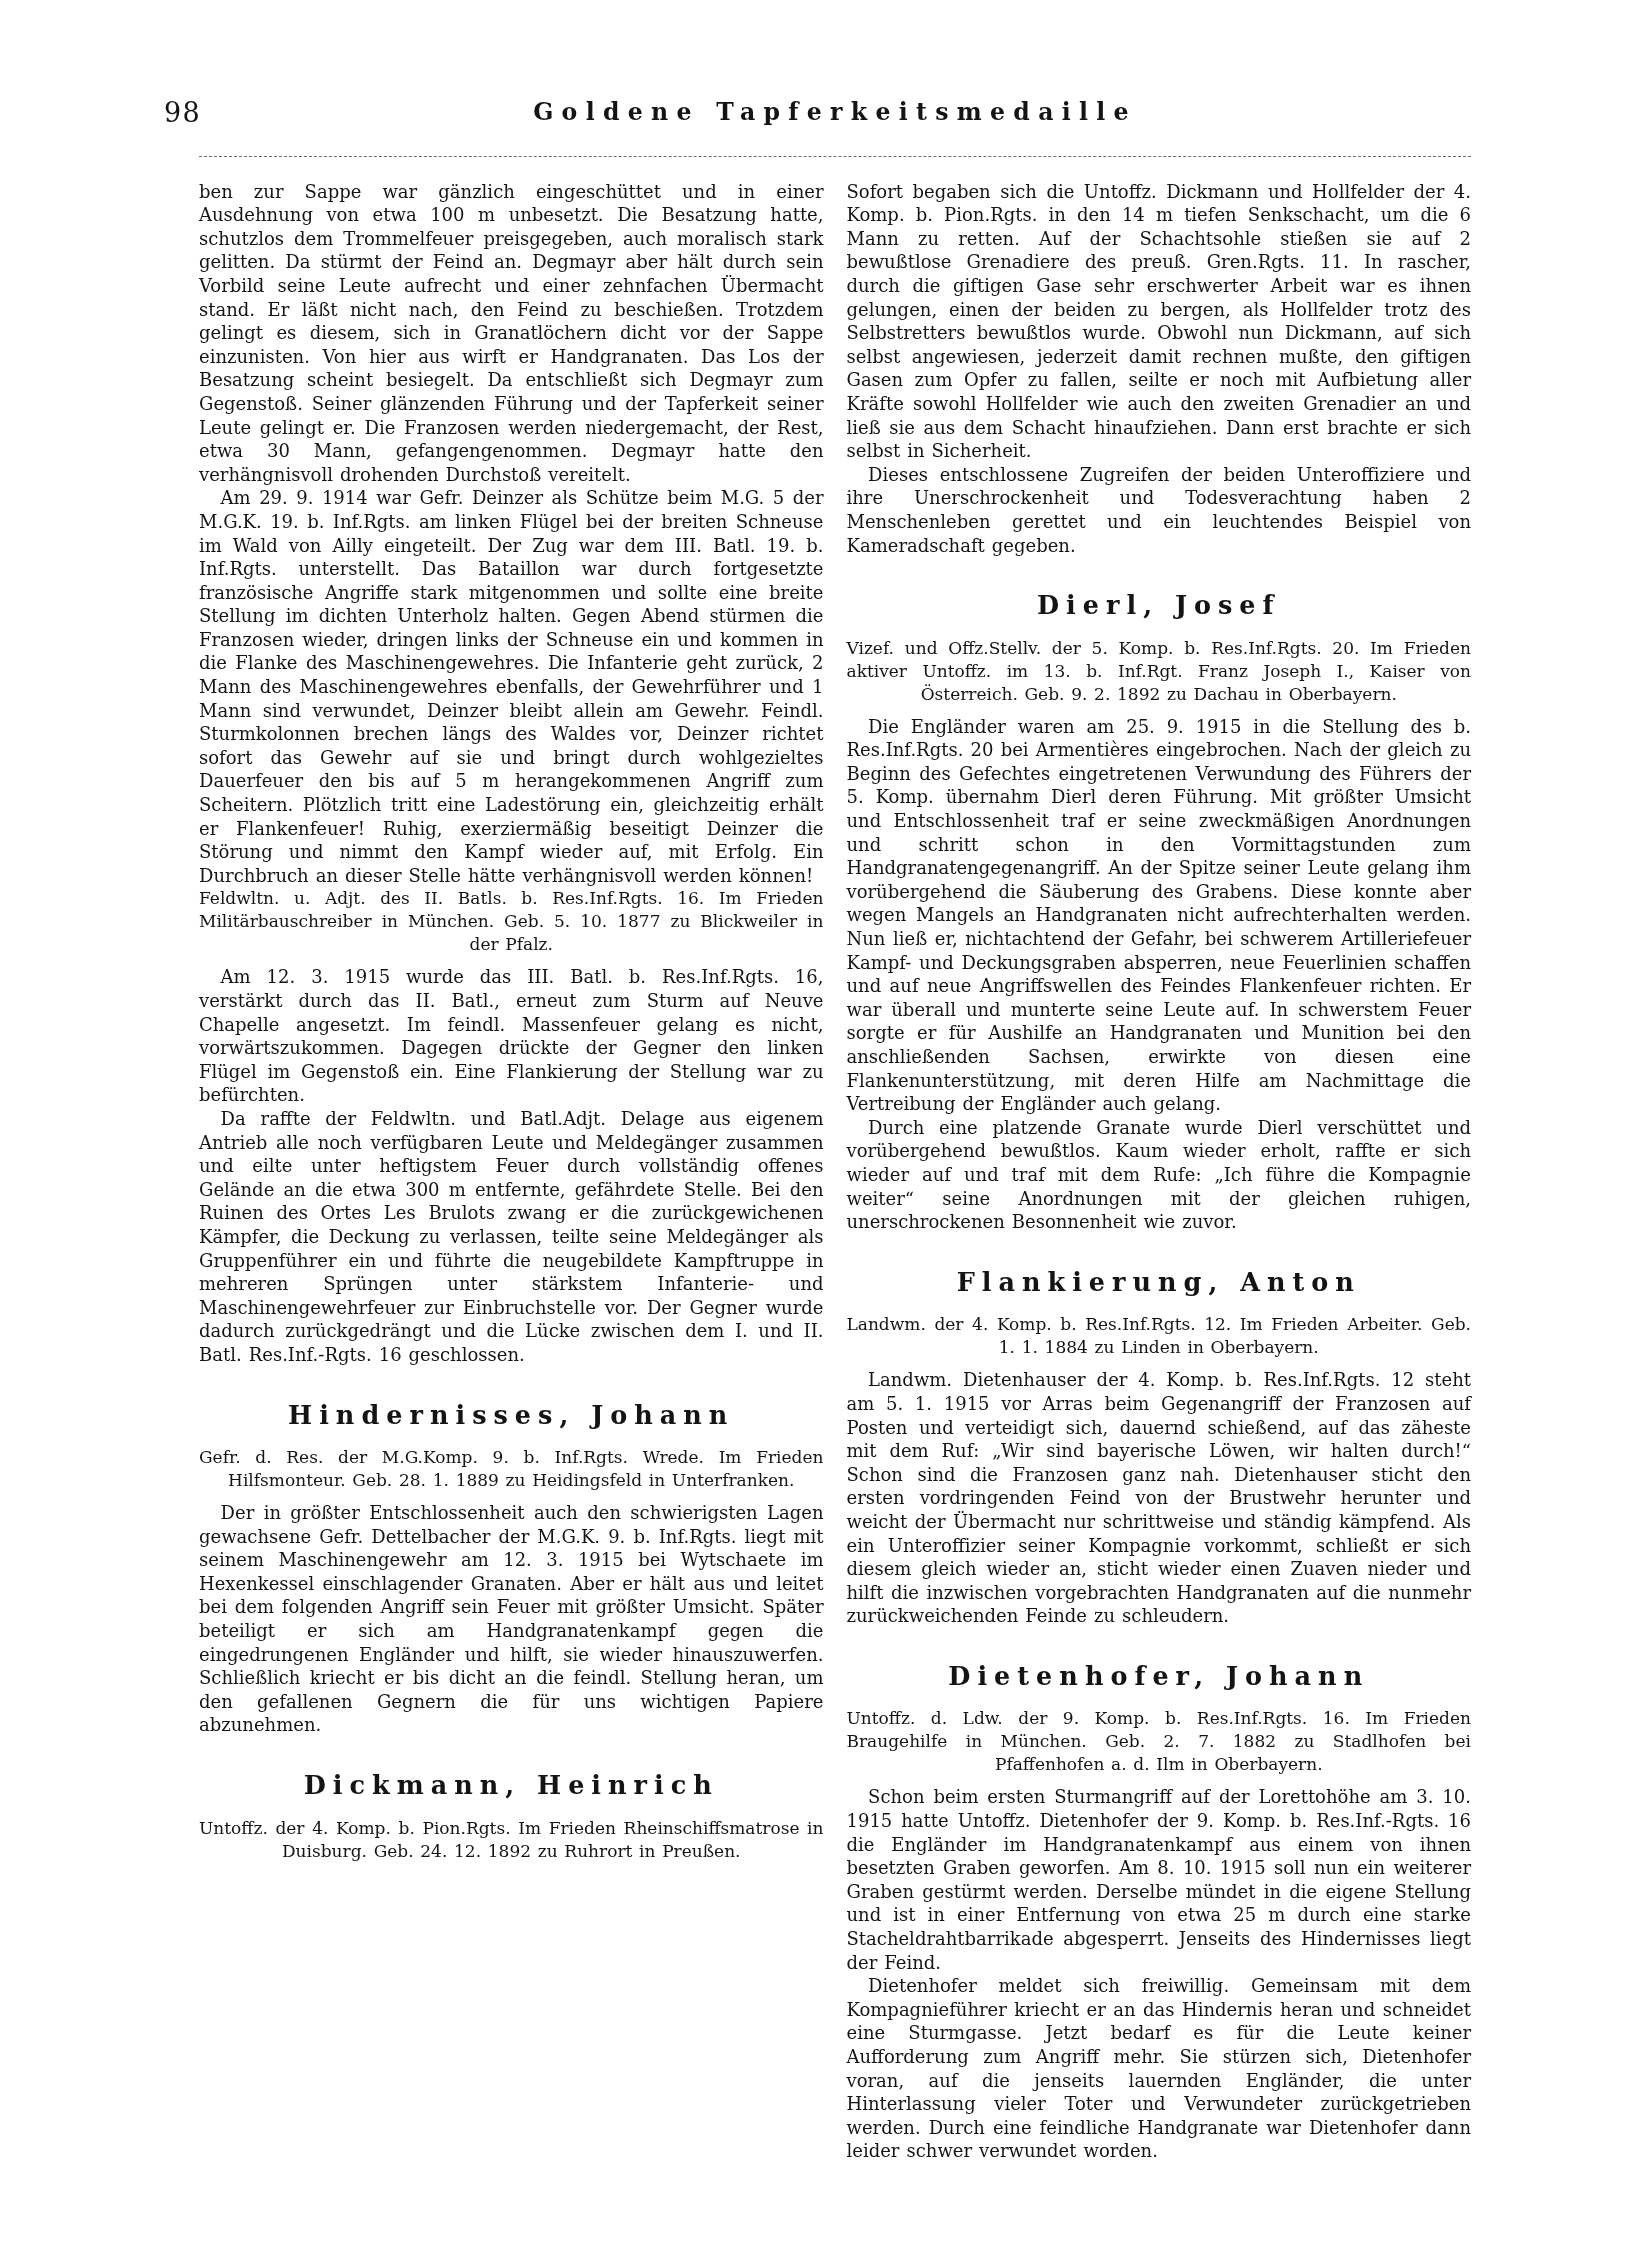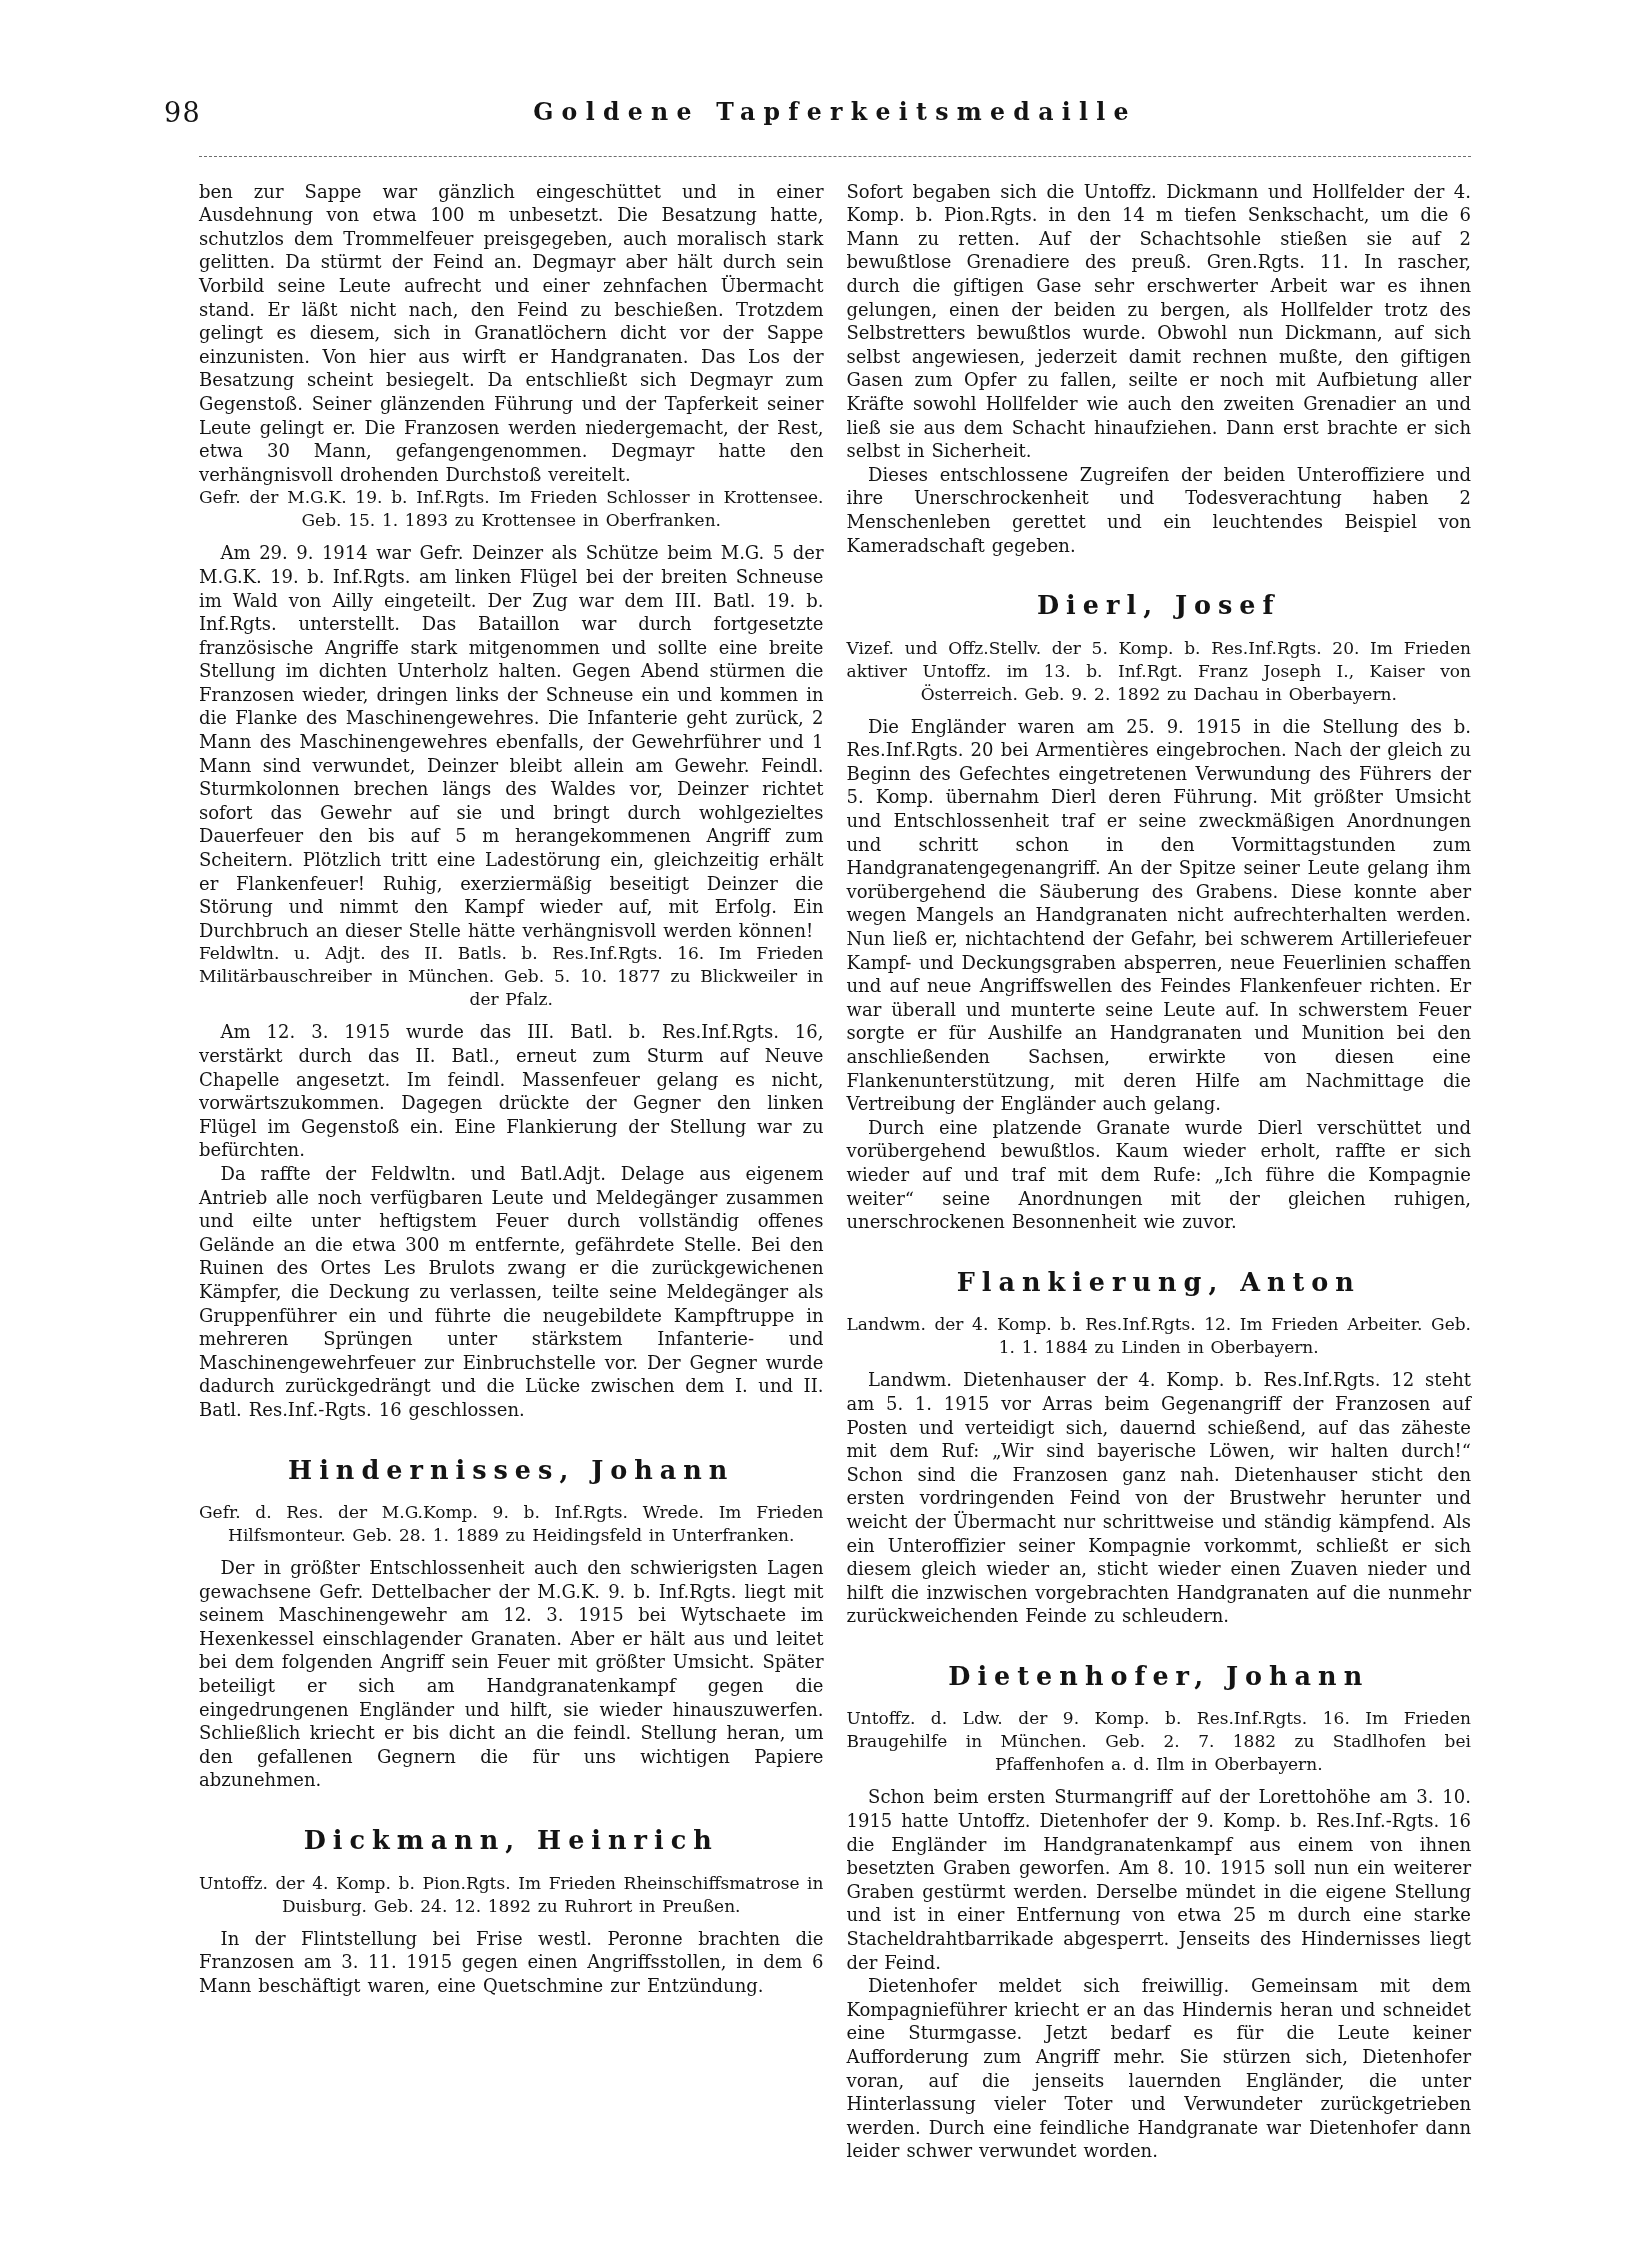--- a/index.html
+++ b/index.html
@@ -94,40 +94,38 @@
     <div class="running-title">Goldene Tapferkeitsmedaille</div>
   </div>
   <div class="header-rule"></div>
 
   <div class="columns">
 
     <div class="col">
       <p class="body-par no-indent">ben zur Sappe war gänzlich eingeschüttet und in einer Ausdehnung von etwa 100 m unbesetzt. Die Besatzung hatte, schutzlos dem Trommelfeuer preisgegeben, auch moralisch stark gelitten. Da stürmt der Feind an. Degmayr aber hält durch sein Vorbild seine Leute aufrecht und einer zehnfachen Übermacht stand. Er läßt nicht nach, den Feind zu beschießen. Trotzdem gelingt es diesem, sich in Granatlöchern dicht vor der Sappe einzunisten. Von hier aus wirft er Handgranaten. Das Los der Besatzung scheint besiegelt. Da entschließt sich Degmayr zum Gegenstoß. Seiner glänzenden Führung und der Tapferkeit seiner Leute gelingt er. Die Franzosen werden niedergemacht, der Rest, etwa 30 Mann, gefangengenommen. Degmayr hatte den verhängnisvoll drohenden Durchstoß vereitelt.</p>
 
       <div>
-        <p class="entry-dateline">Gefr. der M.G.K. 19. b. Inf.Rgts. Im Frieden Schlosser in Krottensee. Geb. 15. 1. 1893 zu Krottensee in Oberfranken.</p>
         <p class="body-par">Am 29. 9. 1914 war Gefr. Deinzer als Schütze beim M.G. 5 der M.G.K. 19. b. Inf.Rgts. am linken Flügel bei der breiten Schneuse im Wald von Ailly eingeteilt. Der Zug war dem III. Batl. 19. b. Inf.Rgts. unterstellt. Das Bataillon war durch fortgesetzte französische Angriffe stark mitgenommen und sollte eine breite Stellung im dichten Unterholz halten. Gegen Abend stürmen die Franzosen wieder, dringen links der Schneuse ein und kommen in die Flanke des Maschinengewehres. Die Infanterie geht zurück, 2 Mann des Maschinengewehres ebenfalls, der Gewehrführer und 1 Mann sind verwundet, Deinzer bleibt allein am Gewehr. Feindl. Sturmkolonnen brechen längs des Waldes vor, Deinzer richtet sofort das Gewehr auf sie und bringt durch wohlgezieltes Dauerfeuer den bis auf 5 m herangekommenen Angriff zum Scheitern. Plötzlich tritt eine Ladestörung ein, gleichzeitig erhält er Flankenfeuer! Ruhig, exerziermäßig beseitigt Deinzer die Störung und nimmt den Kampf wieder auf, mit Erfolg. Ein Durchbruch an dieser Stelle hätte verhängnisvoll werden können!</p>
       </div>
 
       <div>
         <p class="entry-dateline">Feldwltn. u. Adjt. des II. Batls. b. Res.Inf.Rgts. 16. Im Frieden Militärbauschreiber in München. Geb. 5. 10. 1877 zu Blickweiler in der Pfalz.</p>
         <p class="body-par">Am 12. 3. 1915 wurde das III. Batl. b. Res.Inf.Rgts. 16, verstärkt durch das II. Batl., erneut zum Sturm auf Neuve Chapelle angesetzt. Im feindl. Massenfeuer gelang es nicht, vorwärtszukommen. Dagegen drückte der Gegner den linken Flügel im Gegenstoß ein. Eine Flankierung der Stellung war zu befürchten.</p>
         <p class="body-par">Da raffte der Feldwltn. und Batl.Adjt. Delage aus eigenem Antrieb alle noch verfügbaren Leute und Meldegänger zusammen und eilte unter heftigstem Feuer durch vollständig offenes Gelände an die etwa 300 m entfernte, gefährdete Stelle. Bei den Ruinen des Ortes Les Brulots zwang er die zurückgewichenen Kämpfer, die Deckung zu verlassen, teilte seine Meldegänger als Gruppenführer ein und führte die neugebildete Kampftruppe in mehreren Sprüngen unter stärkstem Infanterie- und Maschinengewehrfeuer zur Einbruchstelle vor. Der Gegner wurde dadurch zurückgedrängt und die Lücke zwischen dem I. und II. Batl. Res.Inf.-Rgts. 16 geschlossen.</p>
       </div>
 
       <div>
         <div class="entry-heading">Hindernisses, Johann</div>
         <p class="entry-dateline">Gefr. d. Res. der M.G.Komp. 9. b. Inf.Rgts. Wrede. Im Frieden Hilfsmonteur. Geb. 28. 1. 1889 zu Heidingsfeld in Unterfranken.</p>
         <p class="body-par">Der in größter Entschlossenheit auch den schwierigsten Lagen gewachsene Gefr. Dettelbacher der M.G.K. 9. b. Inf.Rgts. liegt mit seinem Maschinengewehr am 12. 3. 1915 bei Wytschaete im Hexenkessel einschlagender Granaten. Aber er hält aus und leitet bei dem folgenden Angriff sein Feuer mit größter Umsicht. Später beteiligt er sich am Handgranatenkampf gegen die eingedrungenen Engländer und hilft, sie wieder hinauszuwerfen. Schließlich kriecht er bis dicht an die feindl. Stellung heran, um den gefallenen Gegnern die für uns wichtigen Papiere abzunehmen.</p>
       </div>
 
       <div>
         <div class="entry-heading">Dickmann, Heinrich</div>
         <p class="entry-dateline">Untoffz. der 4. Komp. b. Pion.Rgts. Im Frieden Rheinschiffsmatrose in Duisburg. Geb. 24. 12. 1892 zu Ruhrort in Preußen.</p>
-        <p class="body-par">In der Flintstellung bei Frise westl. Peronne brachten die Franzosen am 3. 11. 1915 gegen einen Angriffsstollen, in dem 6 Mann beschäftigt waren, eine Quetschmine zur Entzündung.</p>
       </div>
     </div>
 
     <div class="col">
       <p class="body-par no-indent">Sofort begaben sich die Untoffz. Dickmann und Hollfelder der 4. Komp. b. Pion.Rgts. in den 14 m tiefen Senkschacht, um die 6 Mann zu retten. Auf der Schachtsohle stießen sie auf 2 bewußtlose Grenadiere des preuß. Gren.Rgts. 11. In rascher, durch die giftigen Gase sehr erschwerter Arbeit war es ihnen gelungen, einen der beiden zu bergen, als Hollfelder trotz des Selbstretters bewußtlos wurde. Obwohl nun Dickmann, auf sich selbst angewiesen, jederzeit damit rechnen mußte, den giftigen Gasen zum Opfer zu fallen, seilte er noch mit Aufbietung aller Kräfte sowohl Hollfelder wie auch den zweiten Grenadier an und ließ sie aus dem Schacht hinaufziehen. Dann erst brachte er sich selbst in Sicherheit.</p>
       <p class="body-par">Dieses entschlossene Zugreifen der beiden Unteroffiziere und ihre Unerschrockenheit und Todesverachtung haben 2 Menschenleben gerettet und ein leuchtendes Beispiel von Kameradschaft gegeben.</p>
 
       <div>
         <div class="entry-heading">Dierl, Josef</div>
         <p class="entry-dateline">Vizef. und Offz.Stellv. der 5. Komp. b. Res.Inf.Rgts. 20. Im Frieden aktiver Untoffz. im 13. b. Inf.Rgt. Franz Joseph I., Kaiser von Österreich. Geb. 9. 2. 1892 zu Dachau in Oberbayern.</p>

